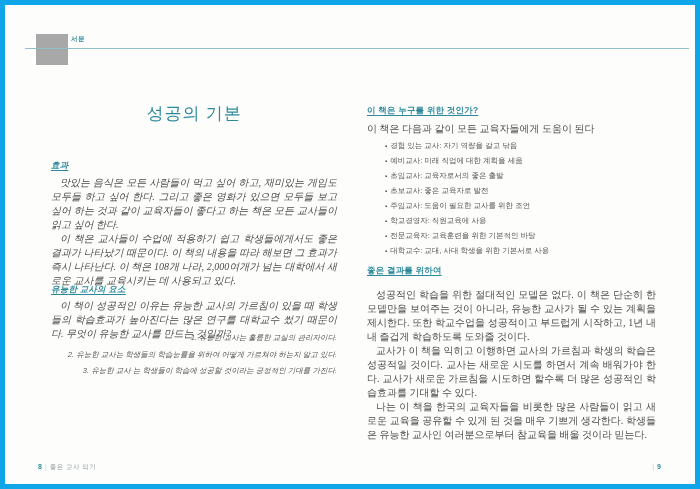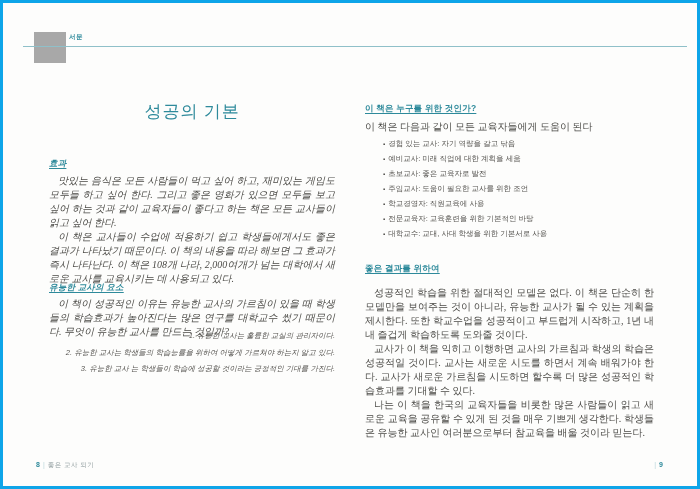--- a/index.html
+++ b/index.html
@@ -6,21 +6,21 @@
   html,body { width:700px; height:489px; }
   body {
     background:#f4f4f3;
     font-family:"Liberation Sans", sans-serif;
     position:relative;
     overflow:hidden;
   }
   .sheet {
     position:absolute; left:0; top:0; width:700px; height:489px;
     background:#fdfdfc;
-    border:3px solid #0ea5e9;
+    border:5px solid #0ea5e9;
   }
   
   .marker-square {
     position:absolute; left:31px; top:29px; width:32px; height:31px;
     background:#a8a8a8;
   }
   .head-rule {
     position:absolute; left:20px; top:43px; width:664px; height:1px;
     background:#8fc0c9;
   }
@@ -120,20 +120,24 @@
     <div class="bullet-row">
       <span class="bullet-glyph">▪</span>
       <span>경험 있는 교사: 자기 역량을 갈고 닦음</span>
     </div>
     <div class="bullet-row">
       <span class="bullet-glyph">▪</span>
       <span>예비교사: 미래 직업에 대한 계획을 세움</span>
     </div>
     <div class="bullet-row">
       <span class="bullet-glyph">▪</span>
+      <span>초임교사: 교육자로서의 좋은 출발</span>
+    </div>
+    <div class="bullet-row">
+      <span class="bullet-glyph">▪</span>
       <span>초보교사: 좋은 교육자로 발전</span>
     </div>
     <div class="bullet-row">
       <span class="bullet-glyph">▪</span>
       <span>주임교사: 도움이 필요한 교사를 위한 조언</span>
     </div>
     <div class="bullet-row">
       <span class="bullet-glyph">▪</span>
       <span>학교경영자: 직원교육에 사용</span>
     </div>

